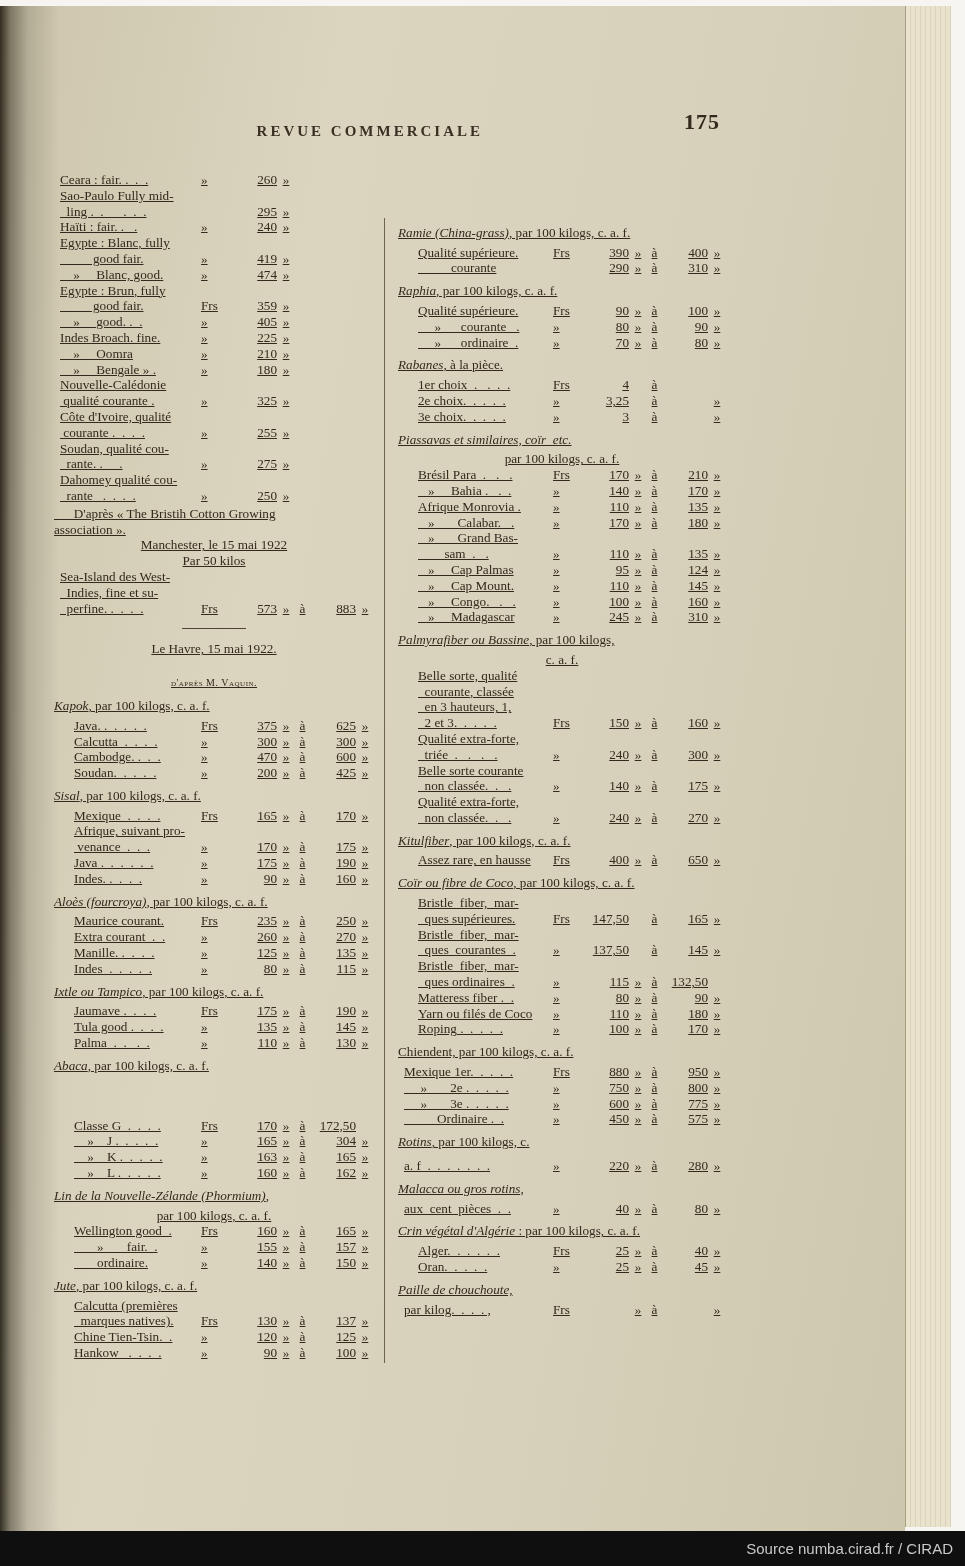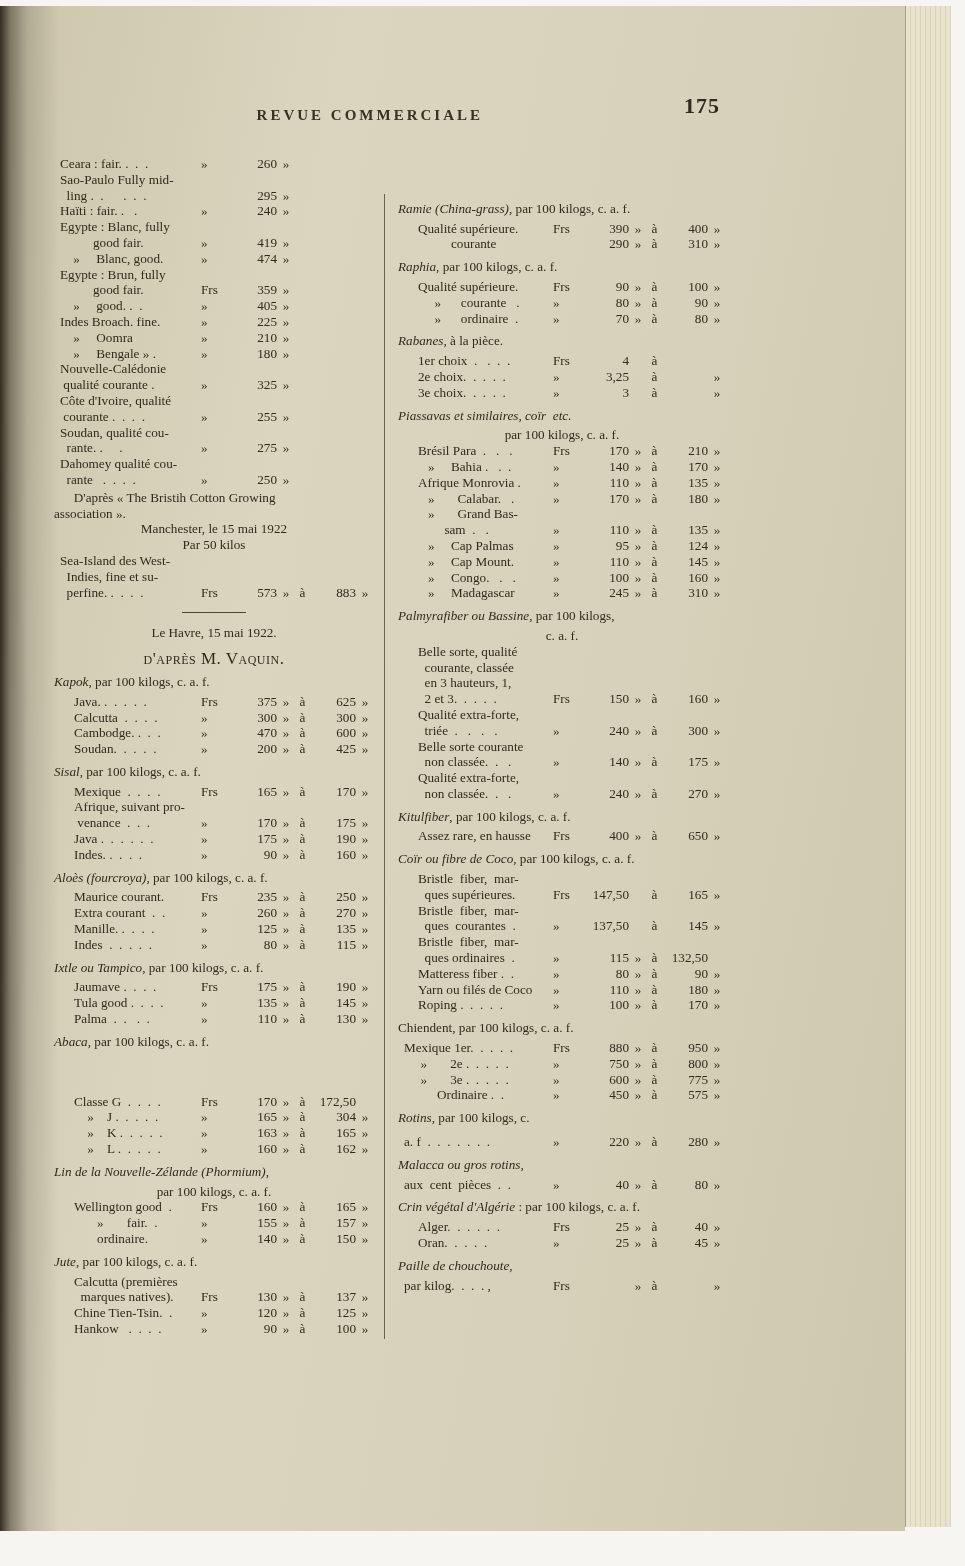--- a/index.html
+++ b/index.html
@@ -15,36 +15,36 @@
   .edge-strip {
     position:absolute; left:903px; top:6px; width:48px; height:1521px;
     background:repeating-linear-gradient(to right,#e9e3ce 0 4px,#dad3ba 4px 5px);
     border-left:3px solid #a8a083;
   }
   .gutter {
     position:absolute; left:0; top:0; width:60px; height:100%;
     background:linear-gradient(to right,rgba(24,19,9,.85),rgba(24,19,9,.45) 10px,rgba(24,19,9,.15) 28px,rgba(24,19,9,0) 60px);
   }
 
-  .content { position:absolute; left:54px; top:96px; width:672px; color:#33291c;
-             font-size:13.2px; line-height:15.8px; }
+  .content { position:absolute; left:54px; top:112px; width:672px; color:#33291c;
+             font-size:13.2px; line-height:15.8px;text-decoration:underline; }
 
   .pg-header { position:relative; height:34px; }
   .journal { position:absolute; left:47%; top:6px; transform:translateX(-50%);
              font-size:15px; font-weight:bold; letter-spacing:3px; white-space:nowrap; color:#3a3023; }
   .pageno  { position:absolute; right:6px; top:-4px; font-size:22px; font-weight:bold; letter-spacing:1px; }
 
   .columns { display:flex; margin-top:20px; align-items:flex-end; }
   .col { width:320px; flex:none; }
   .col-right { width:342px; border-left:1px solid #6b6350; padding-left:13px; margin-left:10px; min-height:1145px; }
 
   .heading { margin:7px 0 4px; white-space:pre-wrap; }
   .hi { font-style:italic; }
   .center-line { text-align:center; }
-  .caps-line { text-align:center; font-variant:small-caps; letter-spacing:.5px; font-size:17px; margin:10px 0 4px; }
+  .caps-line { text-align:center; font-variant:small-caps; letter-spacing:.5px; font-size:10px; margin:18px 0 4px; }
   .para-line, .lbl-line, .lbl { white-space:pre; }
   .hrule { width:64px; border-top:1.5px solid #4d4433; margin:12px auto; }
 
   .rows { margin-bottom:2px; }
   .row { display:flex; align-items:baseline; }
   .lbl { flex:1 1 auto; min-width:0; overflow:hidden; }
   .cell { flex:none; white-space:pre; }
   .c  { width:30px; }
   .v1 { width:46px; text-align:right; }
   .m1 { width:18px; text-align:center; }
@@ -856,13 +856,16 @@
                 <div class="cell m1">»</div>
                 <div class="cell a">à</div>
                 <div class="cell v2"></div>
                 <div class="cell m2">»</div>
               </div>
             </div>
           </div>
         </div>
     </div>
   </div>
+  <div class="source-bar">
+    <span>Source numba.cirad.fr / CIRAD</span>
+  </div>
 </div>
 
 </body></html>

